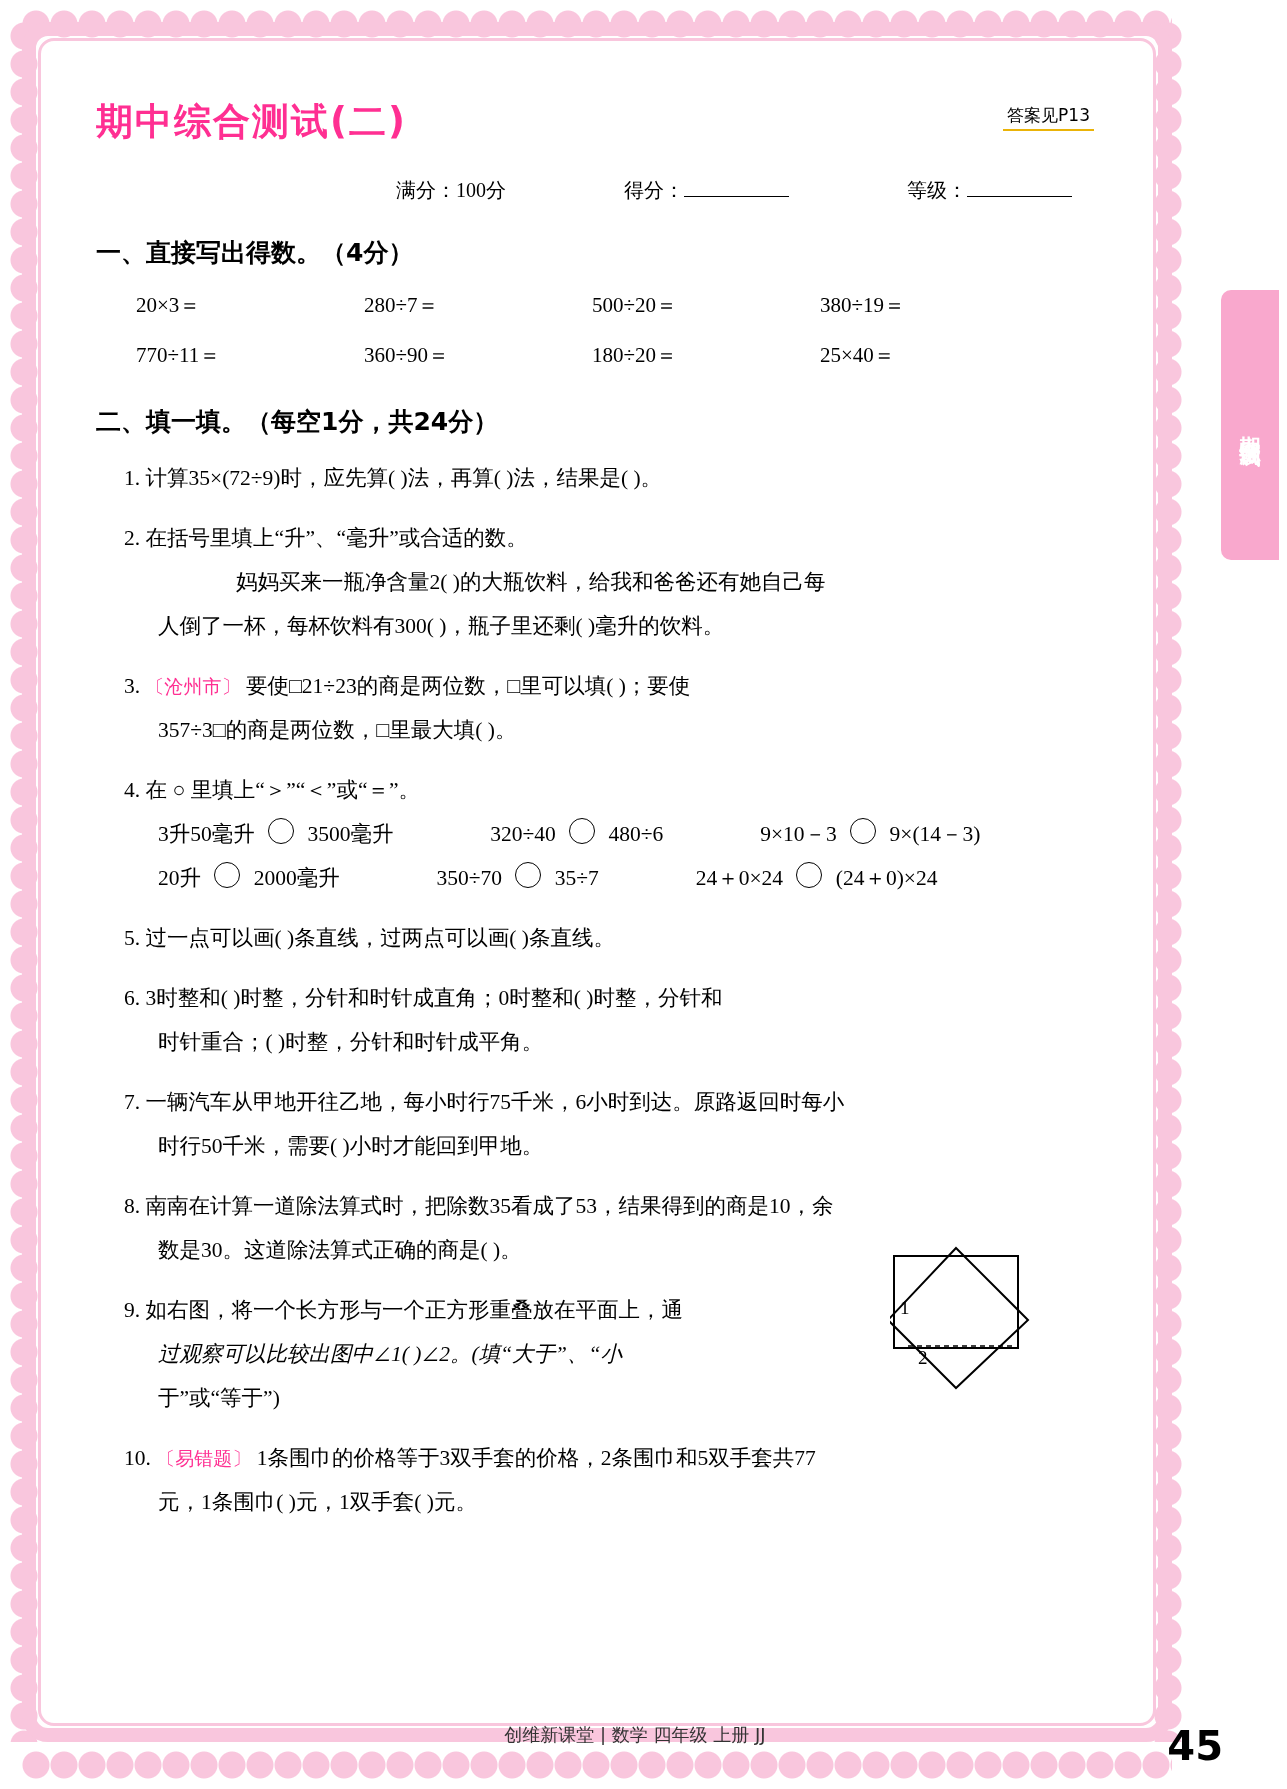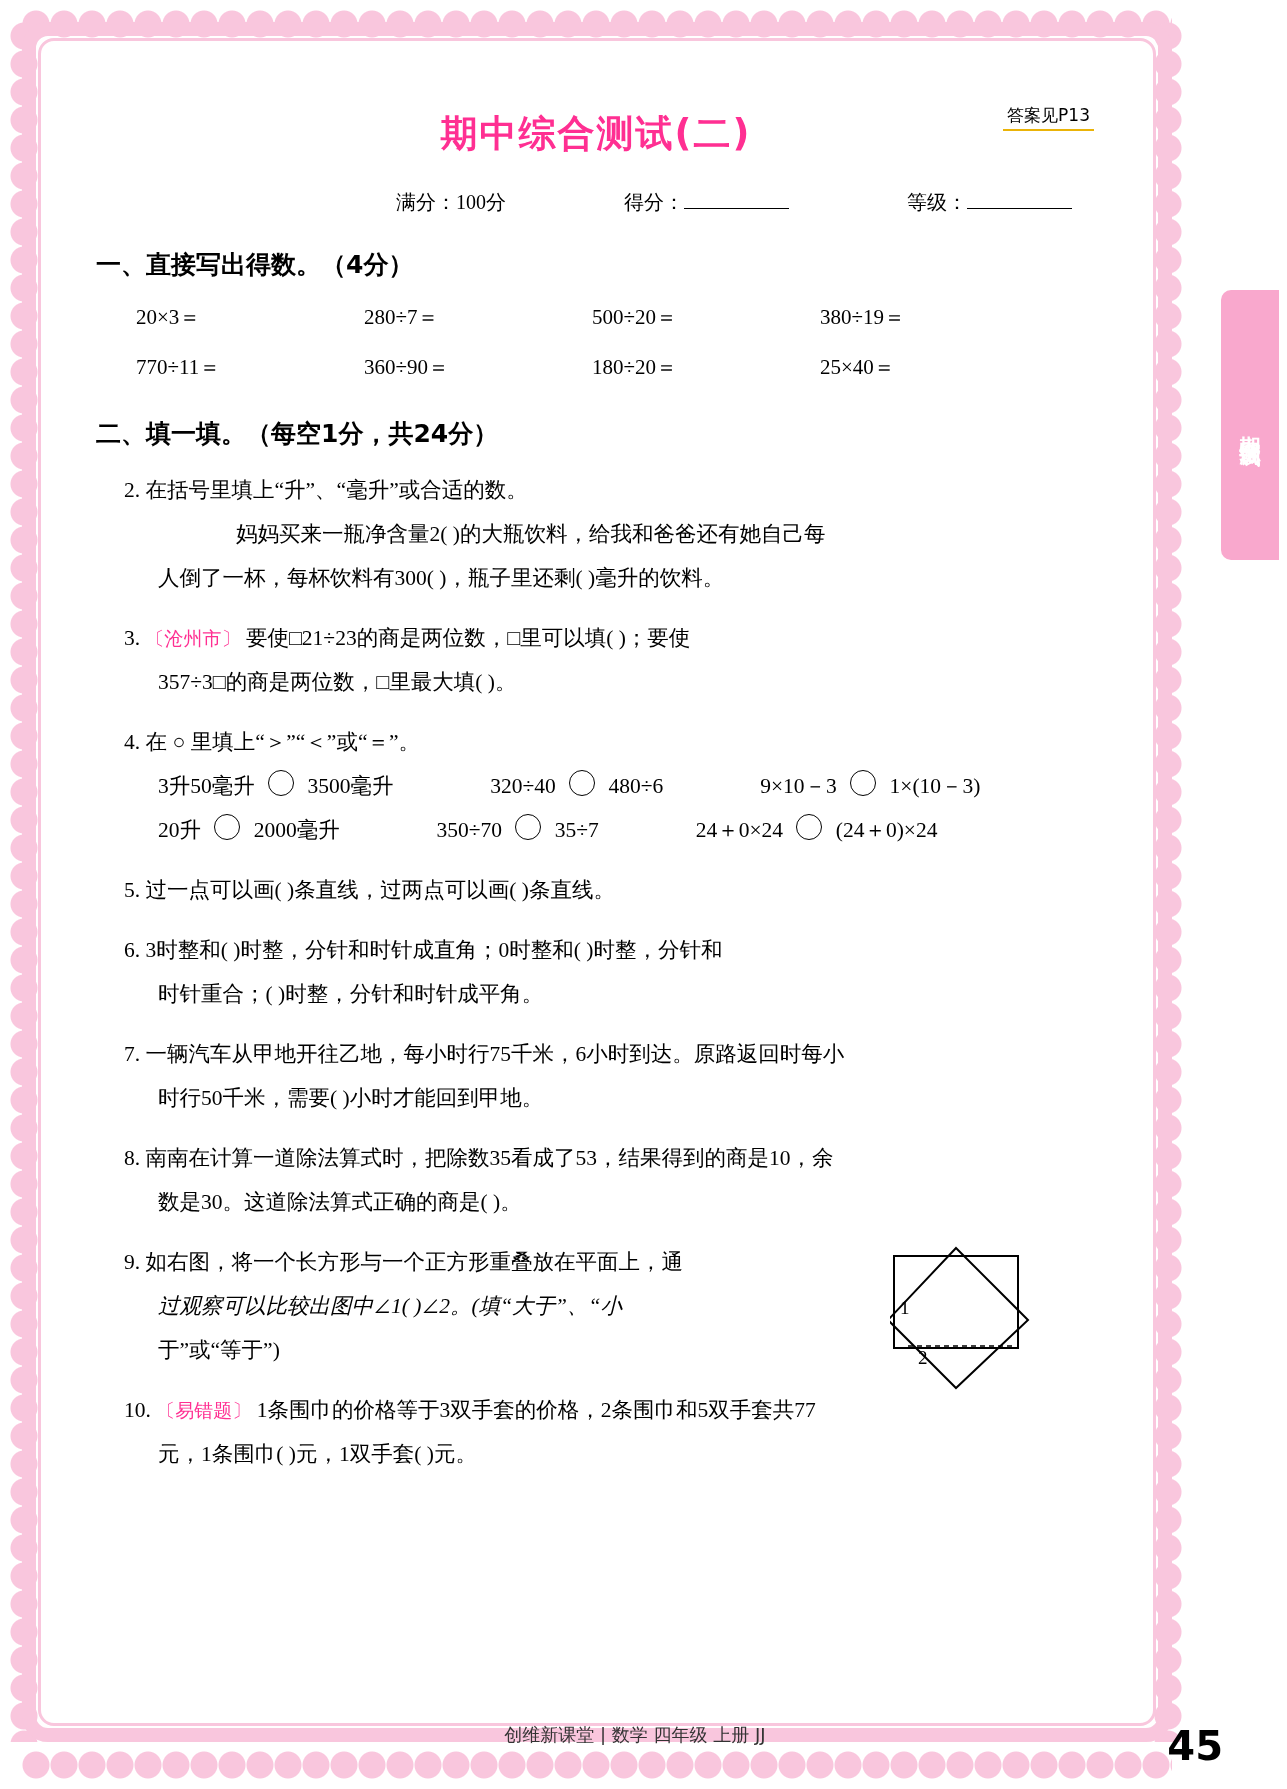--- a/index.html
+++ b/index.html
@@ -63,27 +63,27 @@
     font-family:"DejaVu Sans", sans-serif;
   }
 
   
   .content{
     position:absolute;
     left:96px;top:74px;
     width:1000px;
   }
   .title{
-    text-align:center;
+    text-align:left;
     color:#ff2f92;
     font-size:37px;
     font-weight:bold;
     letter-spacing:2px;
     font-family:"DejaVu Sans", sans-serif;
-    margin-top:35px;
+    margin-top:23px;
   }
   .answer-ref{
     position:absolute;
     right:2px;top:30px;
     font-size:17px;
     color:#000;
     border-bottom:2px solid #eab308;
     padding:0 4px 2px 4px;
     font-family:"DejaVu Sans", sans-serif;
   }
@@ -187,20 +187,21 @@
   </div>
   <div class="q-row">
     <span class="cell">770÷11＝</span>
     <span class="cell">360÷90＝</span>
     <span class="cell">180÷20＝</span>
     <span class="cell">25×40＝</span>
   </div>
 
   <div class="sec-head" style="margin-top:36px;">二、填一填。（每空1分，共24分）</div>
 
+  <div class="qi">1. 计算35×(72÷9)时，应先算(        )法，再算(        )法，结果是(        )。</div>
 
   <div class="qi">2. 在括号里填上“升”、“毫升”或合适的数。</div>
   <div class="qi indent2" style="margin-top:4px;">妈妈买来一瓶净含量2(        )的大瓶饮料，给我和爸爸还有她自己每</div>
   <div class="qi indent" style="margin-top:4px;">人倒了一杯，每杯饮料有300(        )，瓶子里还剩(        )毫升的饮料。</div>
 
   <div class="qi">
     <span>3.</span>
     <span class="tag">〔沧州市〕</span>
     <span>要使□21÷23的商是两位数，□里可以填(            )；要使</span>
   </div>
@@ -211,21 +212,21 @@
     <span>3升50毫升</span>
     <span class="circle"></span>
     <span>3500毫升</span>
     <span class="gap-s"></span>
     <span>320÷40</span>
     <span class="circle"></span>
     <span>480÷6</span>
     <span class="gap-s"></span>
     <span>9×10－3</span>
     <span class="circle"></span>
-    <span>1×(10－3)</span>
+    <span>9×(14－3)</span>
   </div>
   <div class="qi indent" style="margin-top:4px;">
     <span>20升</span>
     <span class="circle"></span>
     <span>2000毫升</span>
     <span class="gap-s"></span>
     <span>350÷70</span>
     <span class="circle"></span>
     <span>35÷7</span>
     <span class="gap-s"></span>

